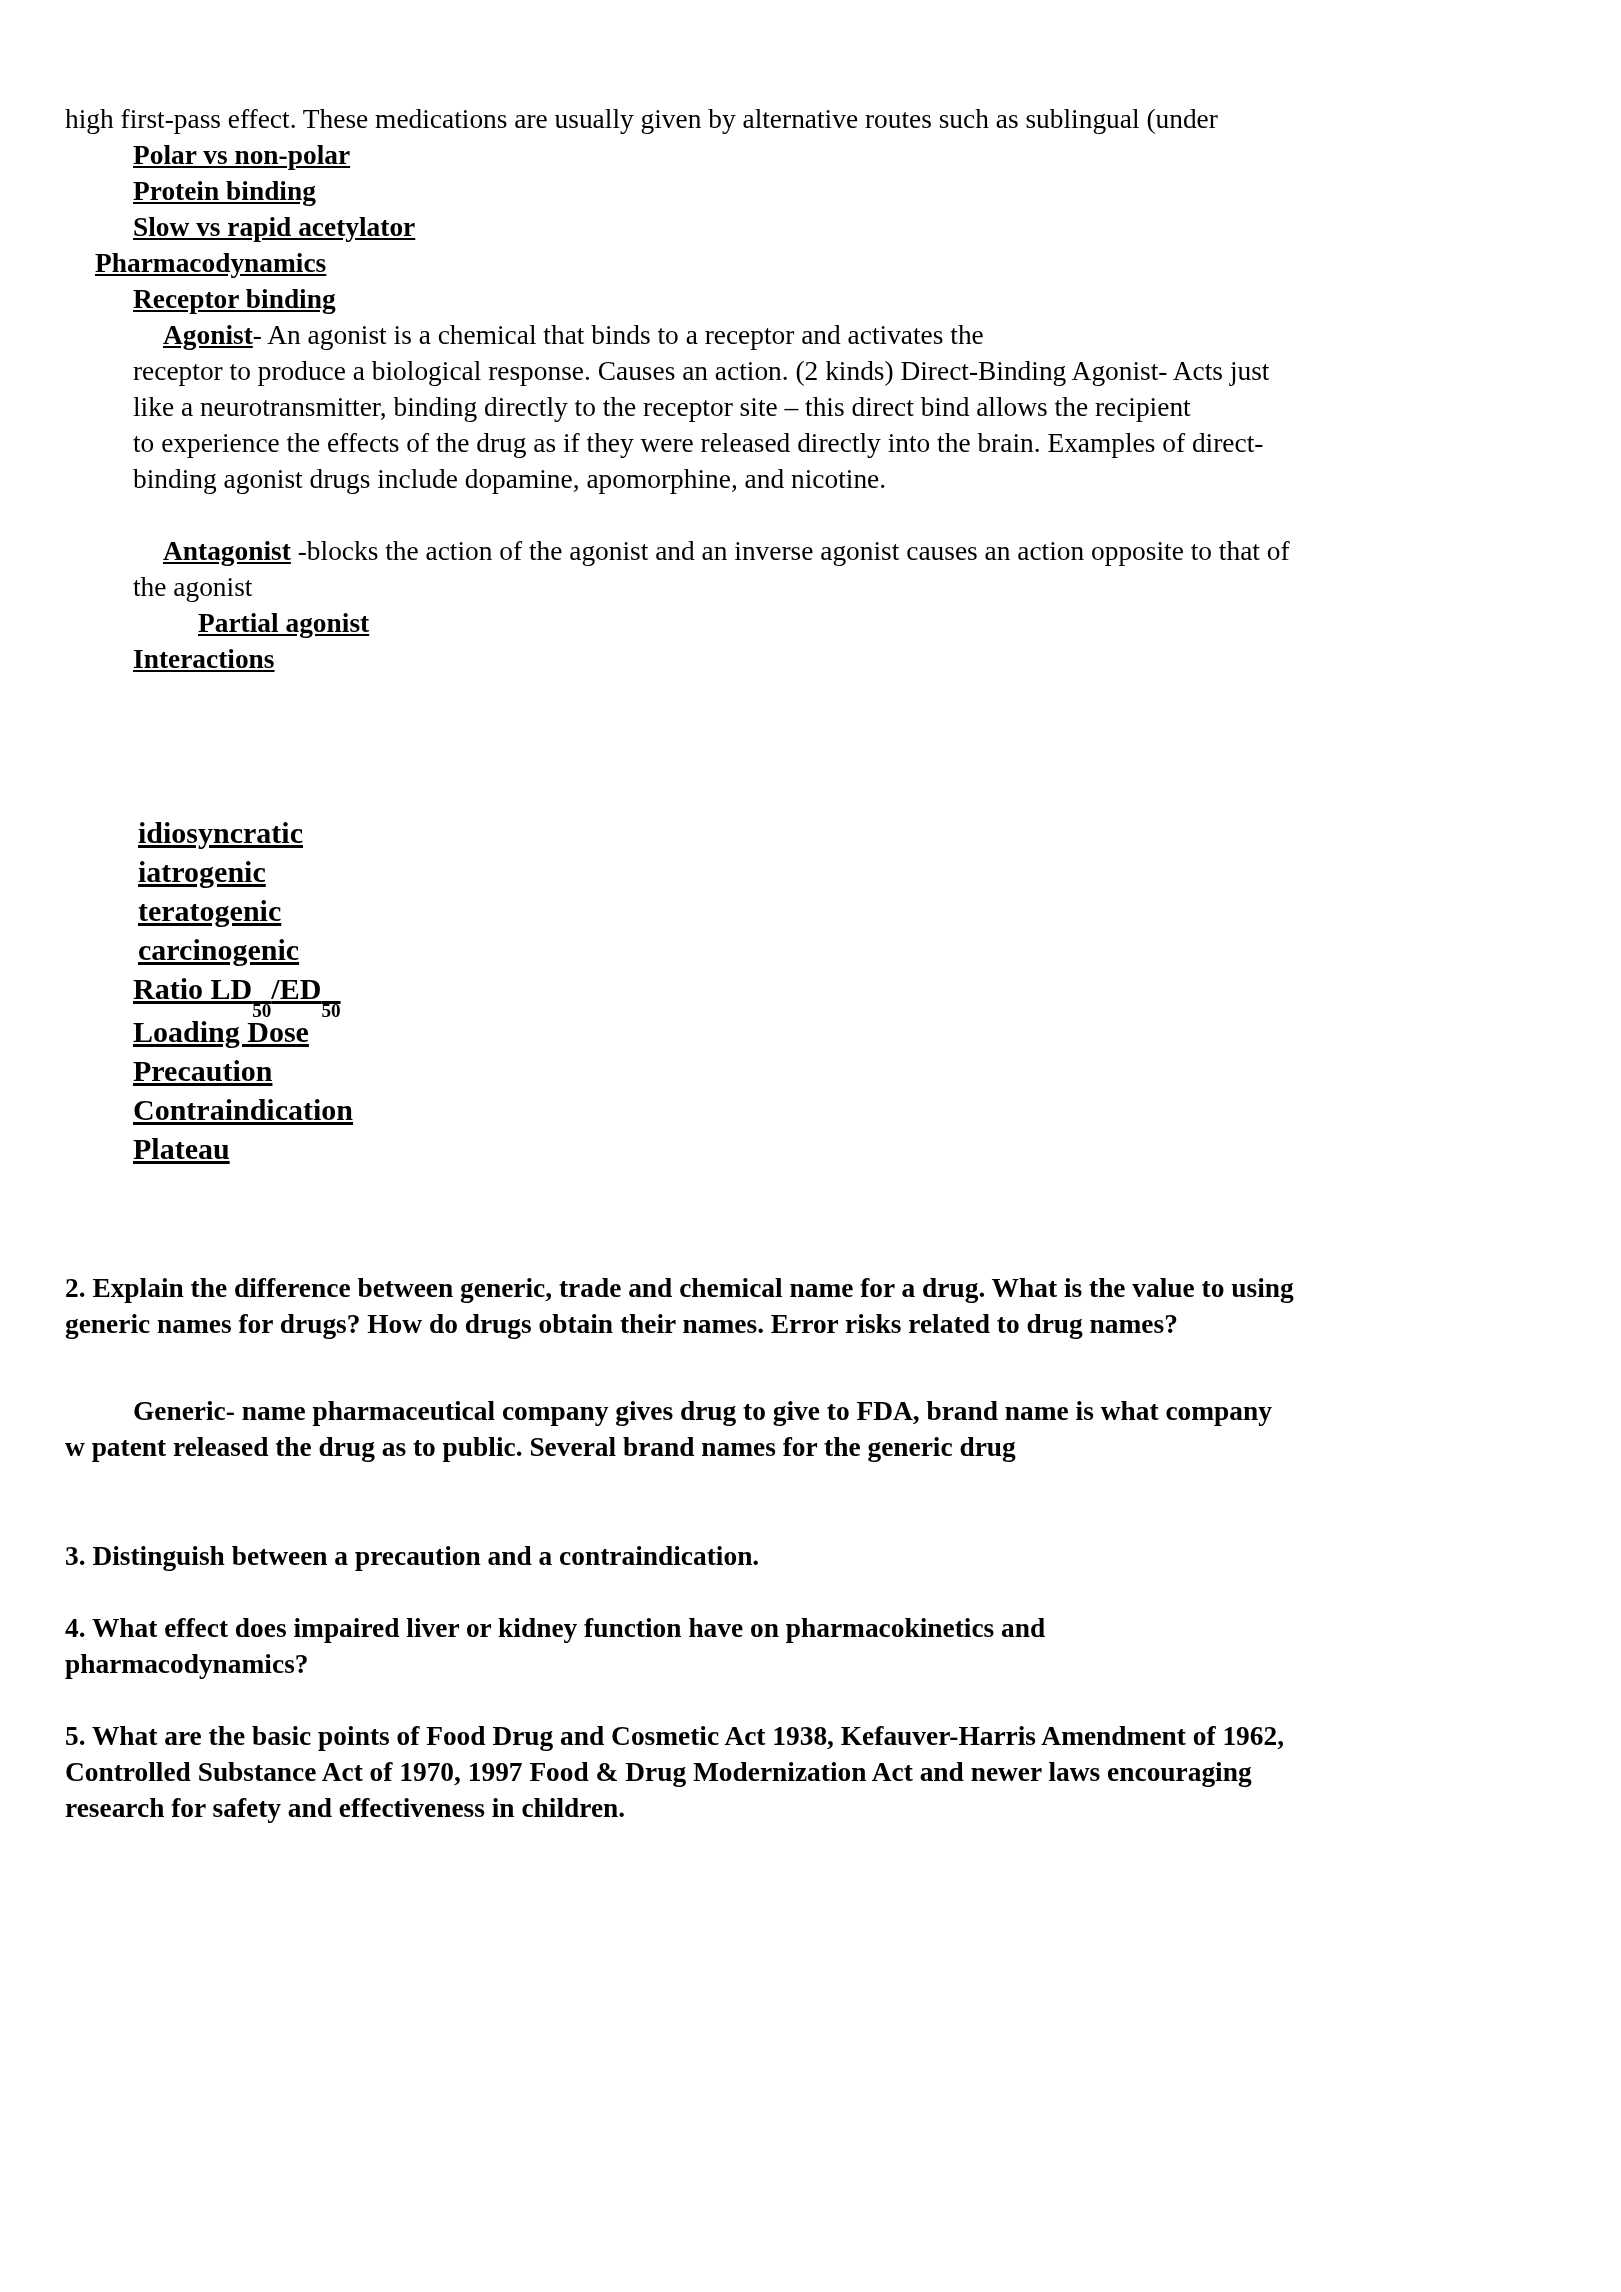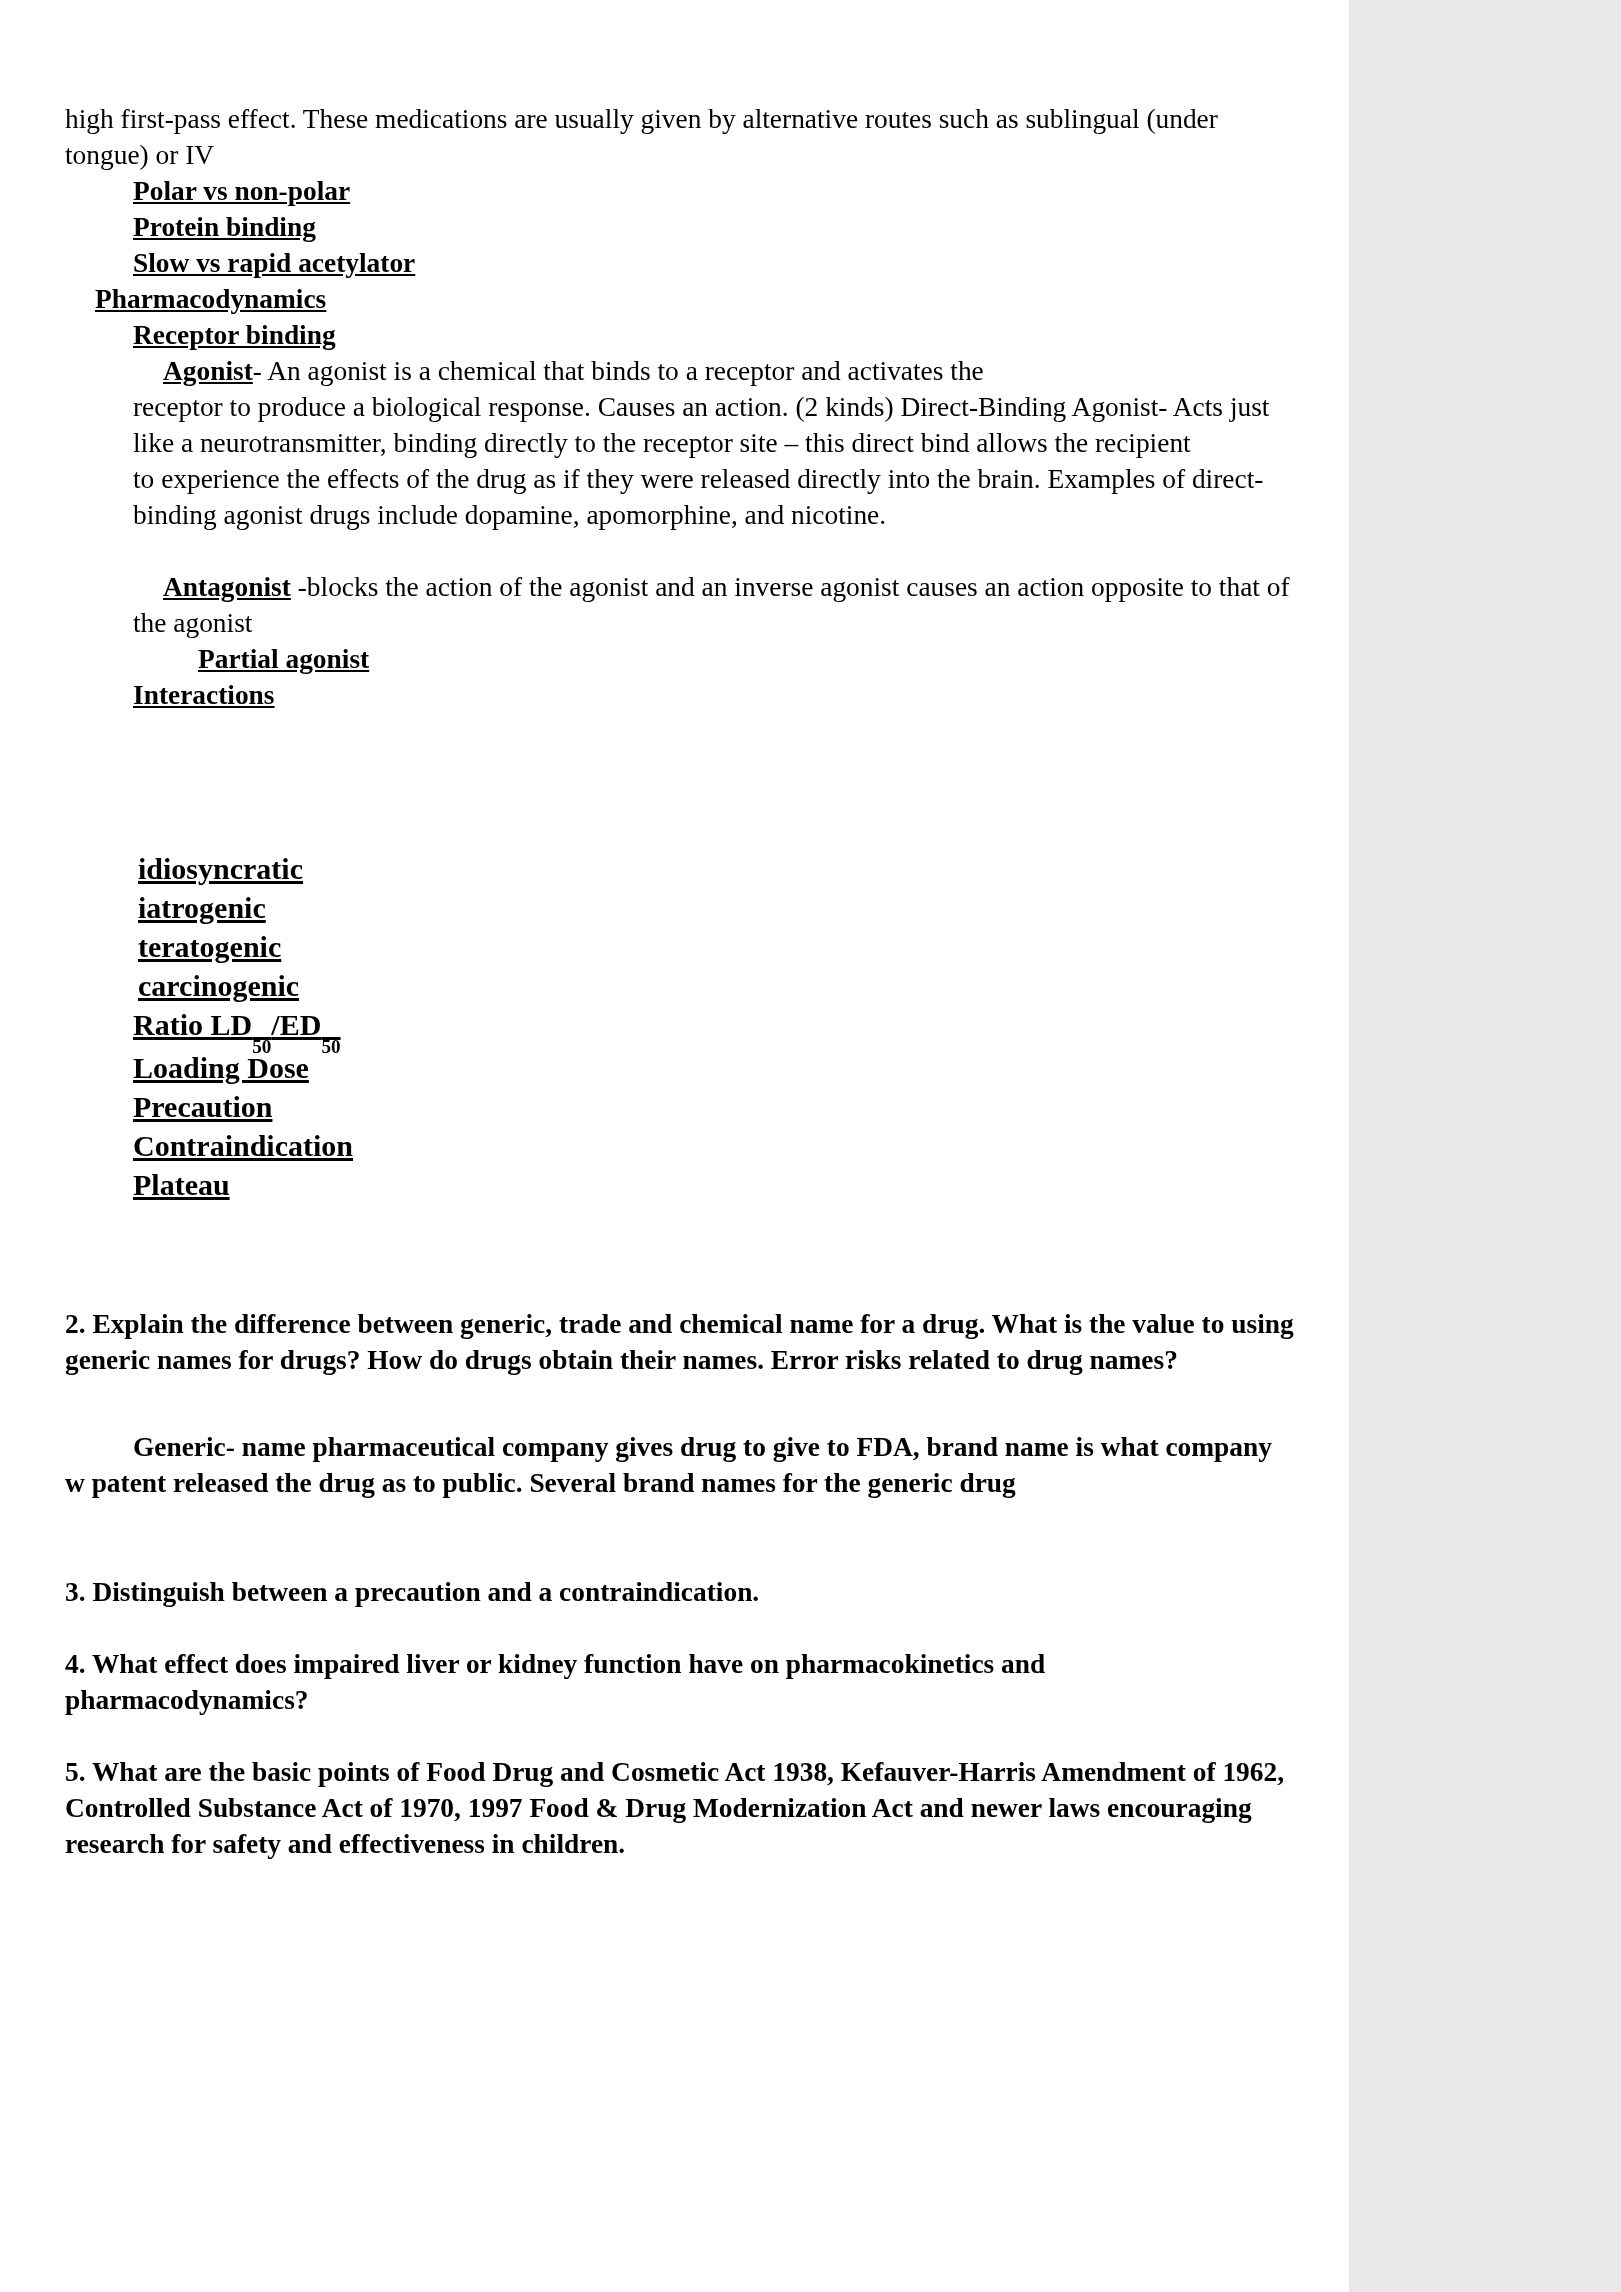--- a/index.html
+++ b/index.html
@@ -1,18 +1,18 @@
 <!DOCTYPE html>
 <html><head>
 <meta charset="utf-8">
 <style>
   html, body { margin: 0; padding: 0; background: #e8e8e8; }
   .page {
     position: relative;
-    width: 1349px;
+    width: 1621px;
     height: 2293px;
     background: #ffffff;
     color: #000000;
     font-family: "Liberation Serif", serif;
     overflow: hidden;
   }
   .doc {
     position: absolute;
     top: 101px;
     left: 65px;
@@ -38,21 +38,20 @@
   .sub { font-size: 0.64em; vertical-align: baseline; position: relative; top: 18px; }
 </style>
 </head>
 <body>
 
 <div class="page">
   <div class="doc">
 
     <div>
         <div class="line">high first-pass effect. These medications are usually given by alternative routes such as sublingual (under</div>
-        <div class="line">tongue) or IV</div>
       </div>
 
     <div class="ind1 u-items">
         <div class="line">Polar vs non-polar</div>
         <div class="line">Protein binding</div>
         <div class="line">Slow vs rapid acetylator</div>
       </div>
 
     <div class="line b u">Pharmacodynamics</div>
 

